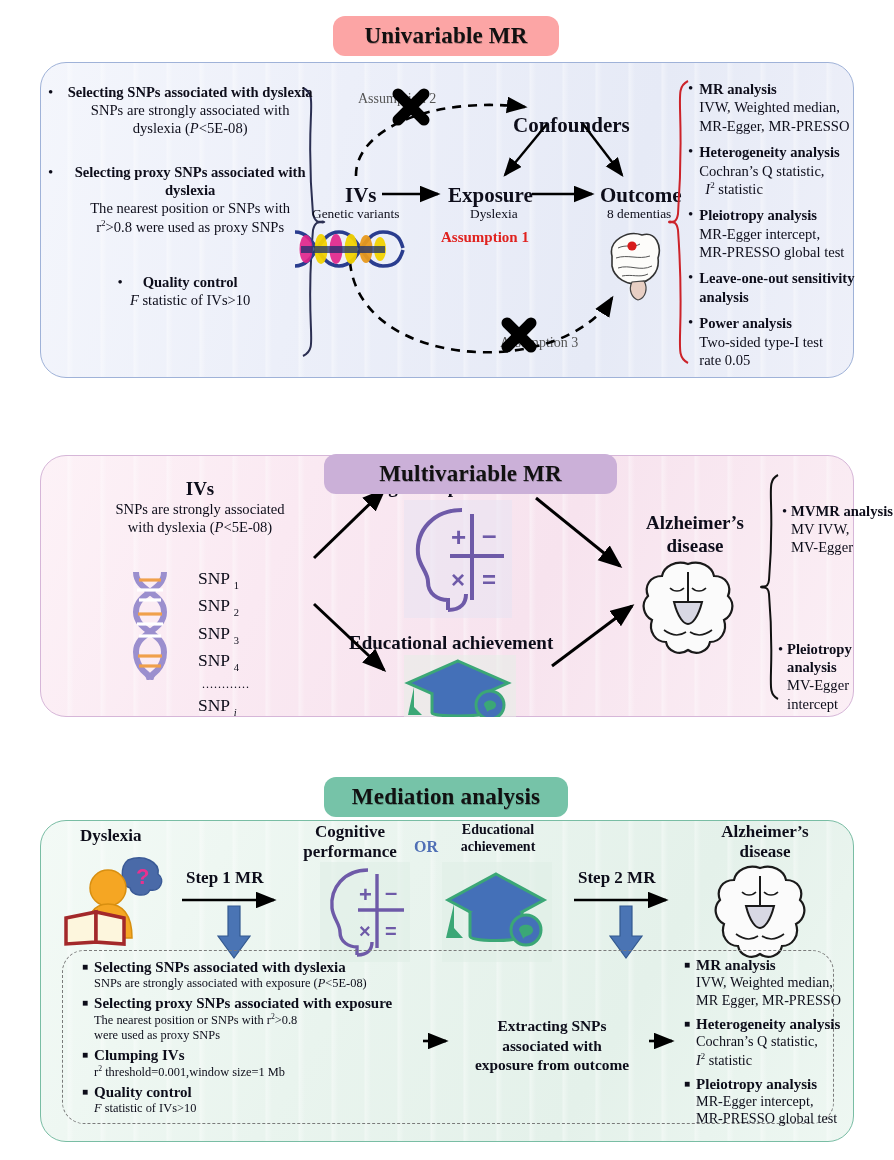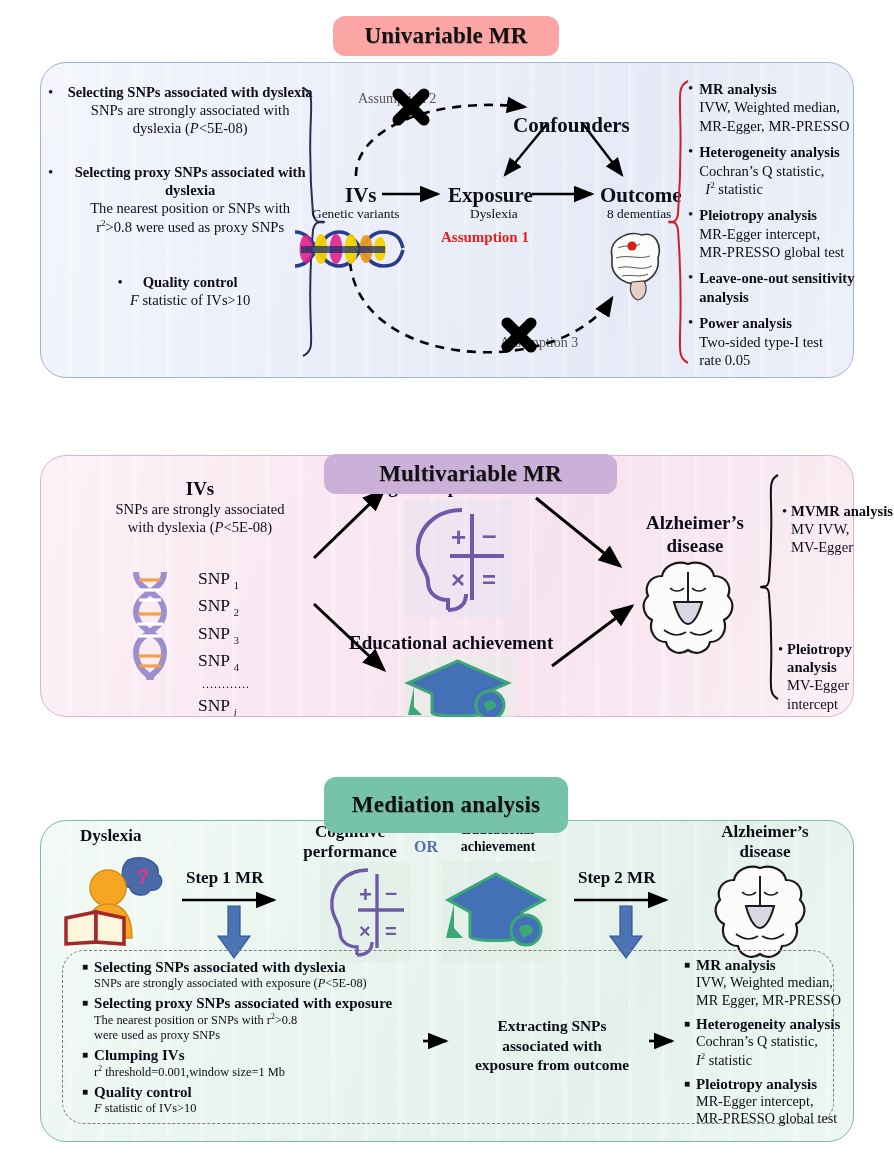--- a/index.html
+++ b/index.html
@@ -35,21 +35,21 @@
   
   svg.brace{position:absolute;overflow:visible;}
 
   
   #mv-hdr{left:324px;top:410px;width:293px;height:40px;background:#cbb0d8;color:#111;margin-top:44px;}
   #mv-panel{left:40px;top:455px;width:812px;height:260px;
      background:linear-gradient(115deg,#fdf2f7 0%,#fae9f2 30%,#f7e3ee 60%,#fbeff5 100%);
      border:1.3px solid #d6b6d8;}
 
   
-  #med-hdr{left:324px;top:777px;width:244px;height:56px;background:#76c3a8;color:#111;}
+  #med-hdr{left:324px;top:777px;width:244px;height:40px;background:#76c3a8;color:#111;}
   #med-panel{left:40px;top:820px;width:812px;height:320px;
      background:linear-gradient(120deg,#f3faf6 0%,#e9f4ee 40%,#e4f1ea 70%,#eef7f2 100%);
      border:1.3px solid #79bda4;}
   .dashbox{position:absolute;border:1.4px dashed #7b7b7b;border-radius:22px;}
 
   .tiny{font-size:12.4px;}
 </style>
 </head>
 <body>
 

